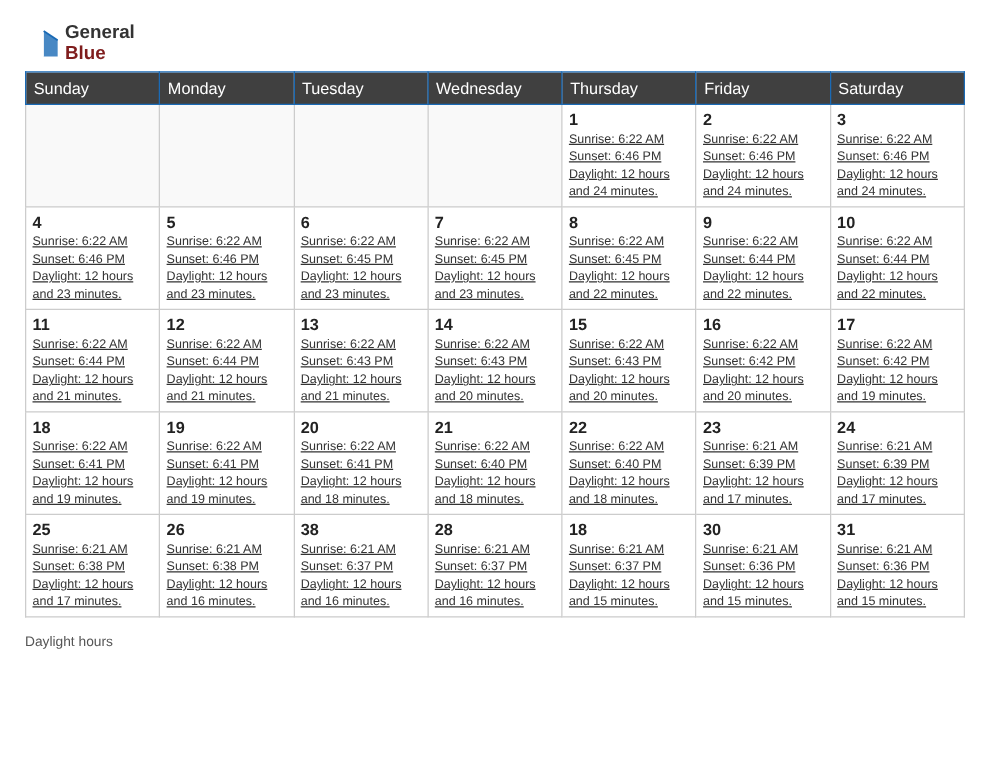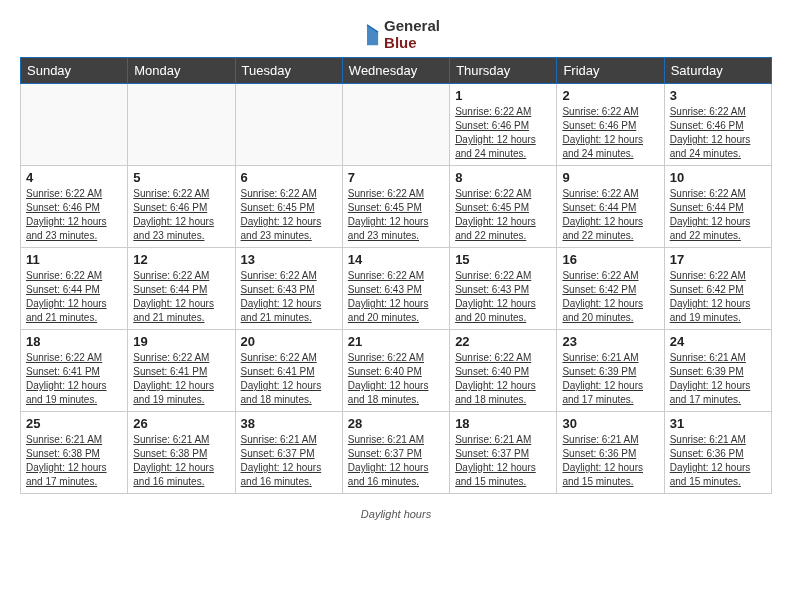--- a/index.html
+++ b/index.html
@@ -9,21 +9,20 @@
       width: 792px;
       height: 612px;
       overflow: hidden;
     }
     .page {
       width: 792px;
       height: 524px;
       padding: 18px 20px 10px 20px;
       display: flex;
       flex-direction: column;
-      align-items: center;
     }
     .header {
       display: flex;
       justify-content: space-between;
       align-items: flex-start;
       margin-bottom: 6px;
     }
     .logo {
       display: flex;
       align-items: center;
@@ -258,16 +257,16 @@
             <div class="day-info">Sunrise: 6:21 AM<br>Sunset: 6:36 PM<br>Daylight: 12 hours and 15 minutes.</div>
           </td>
           <td>
             <div class="day-number">31</div>
             <div class="day-info">Sunrise: 6:21 AM<br>Sunset: 6:36 PM<br>Daylight: 12 hours and 15 minutes.</div>
           </td>
         </tr>
       </tbody>
   </table>
 
-  <div style="font-size:11px; color:#555; margin-top:14px; text-align:left;font-style:italic;">
+  <div style="font-size:11px; color:#555; margin-top:14px; text-align:left;">
     <span>Daylight hours</span>
   </div>
 </div>
 
 </body></html>

